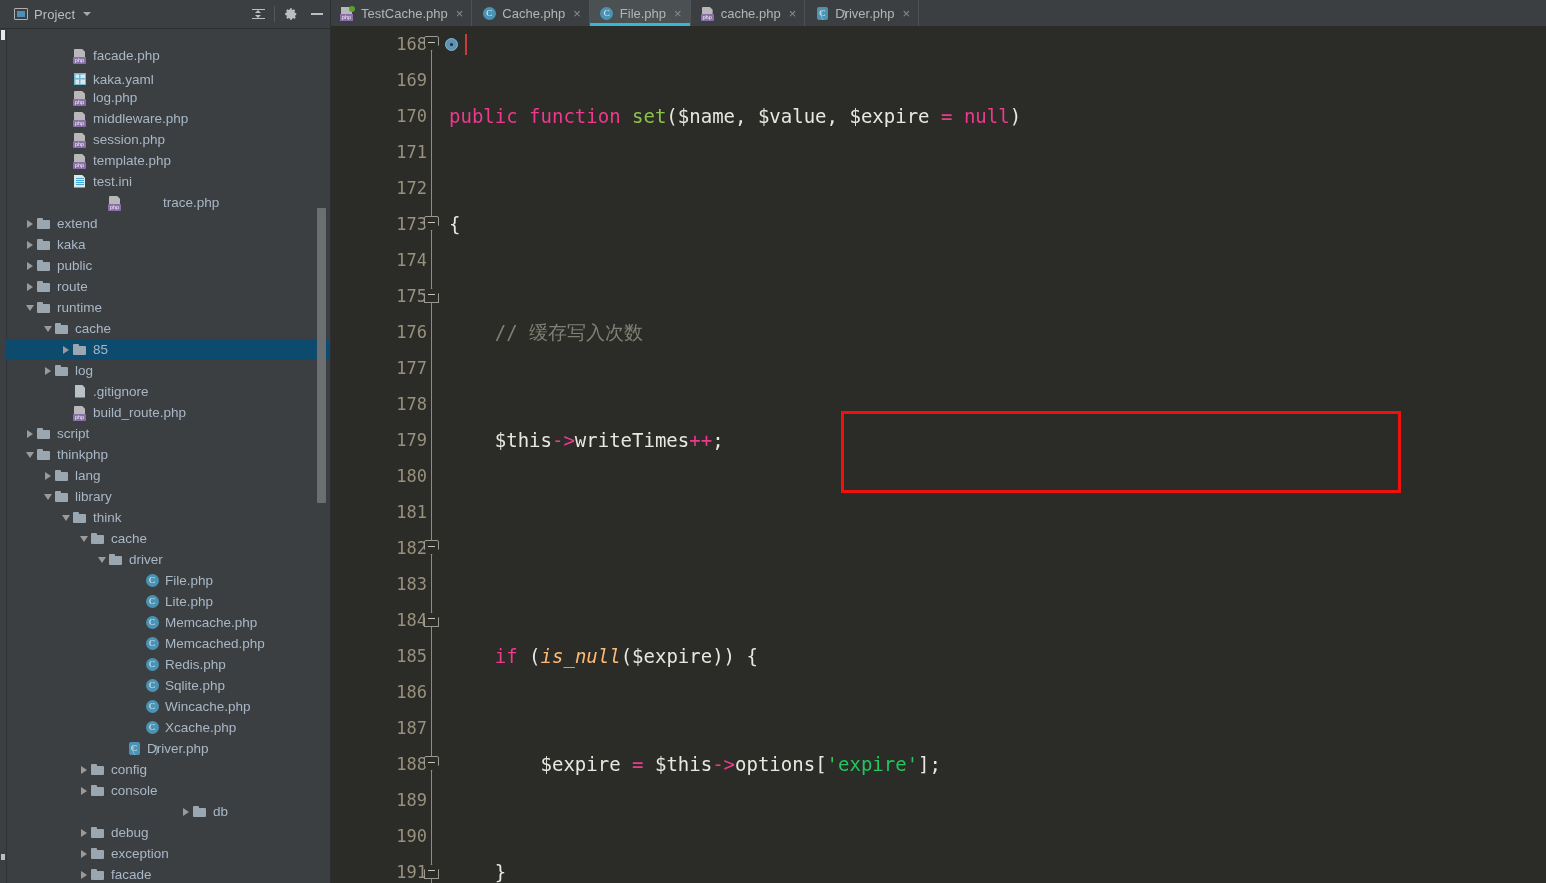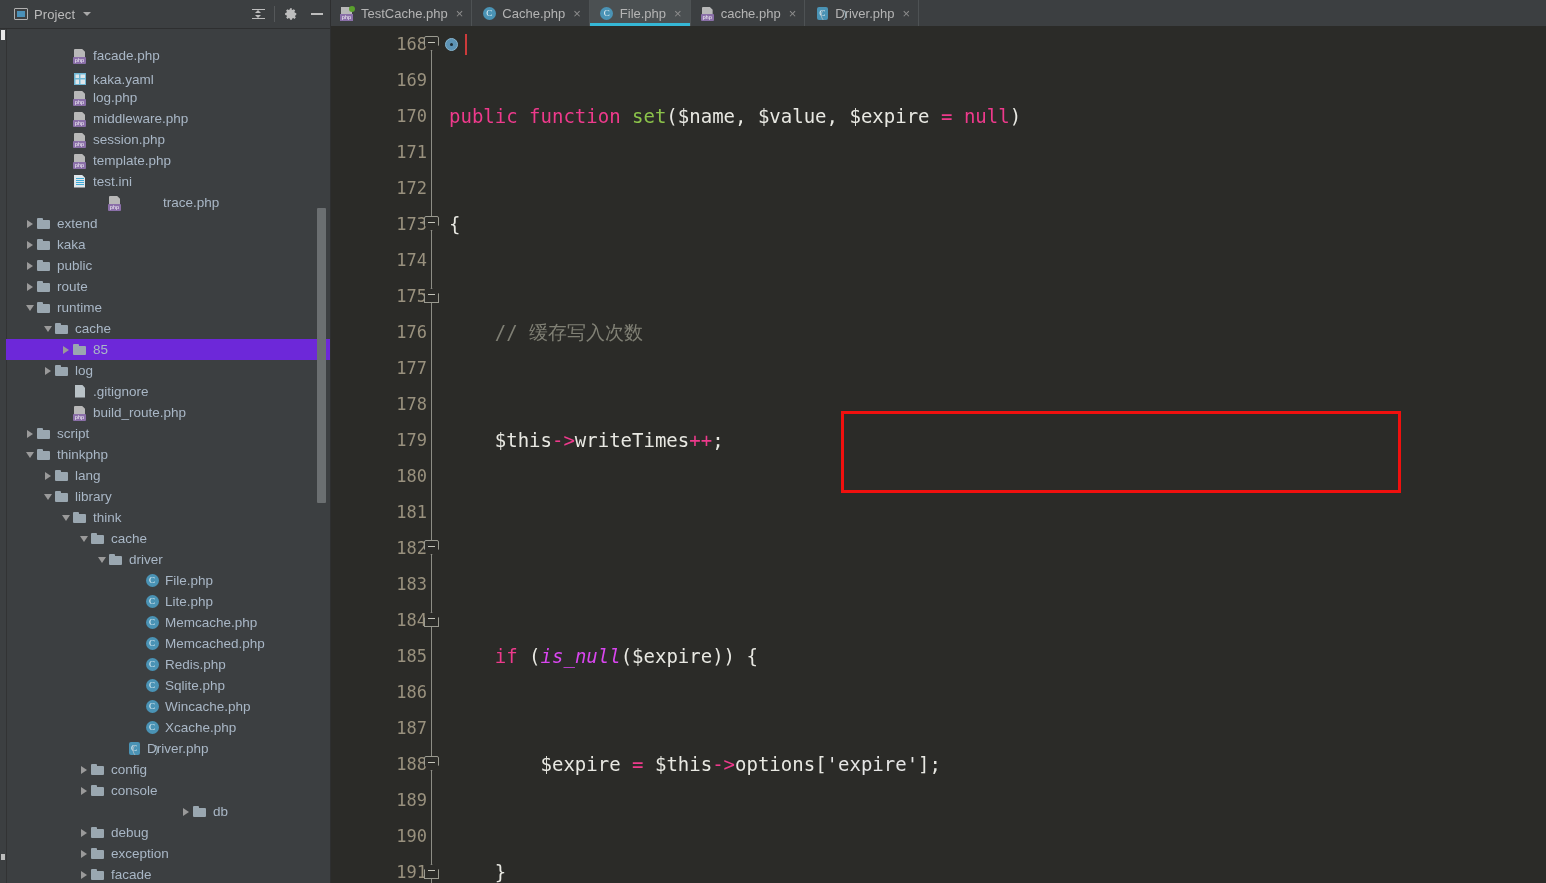--- a/index.html
+++ b/index.html
@@ -132,21 +132,21 @@
     position: relative;
     height: 21px;
     display: flex;
     align-items: center;
     color: #a9b7c6;
     font-size: 13.5px;
     white-space: nowrap;
     box-sizing: border-box;
   }
   .tree-row.selected {
-    background: #6d28d9;
+    background: #0c4a6e;
   }
   .tw {
     width: 12px; height: 21px;
     display: flex; align-items: center; justify-content: center;
     flex: 0 0 12px;
   }
   .tri-right {
     width: 0; height: 0;
     border-top: 4.5px solid transparent;
     border-bottom: 4.5px solid transparent;
@@ -464,23 +464,23 @@
     color: #a9b7c6;
   }
   .code-line {
     height: 36px;
     white-space: pre;
   }
   .kw        { color: #ee3a8c; }          
   .fn        { color: #8bc34a; }          
   .var       { color: #e8e8e2; }
   .arrow     { color: #ee3a8c; }
-  .str       { color: #e5e5e5; }          
+  .str       { color: #22c55e; }          
   .cmt       { color: #808075; }          
-  .stdfn     { color: #d946ef; font-style: italic; }
+  .stdfn     { color: #fdba74; font-style: italic; }
   .punc      { color: #e8e8e2; }
 
   
   #red-box {
     position: absolute;
     left: 510px; top: 411px;
     width: 560px; height: 82px;
     border: 3px solid #f0100e;
     box-sizing: border-box;
     pointer-events: none;

